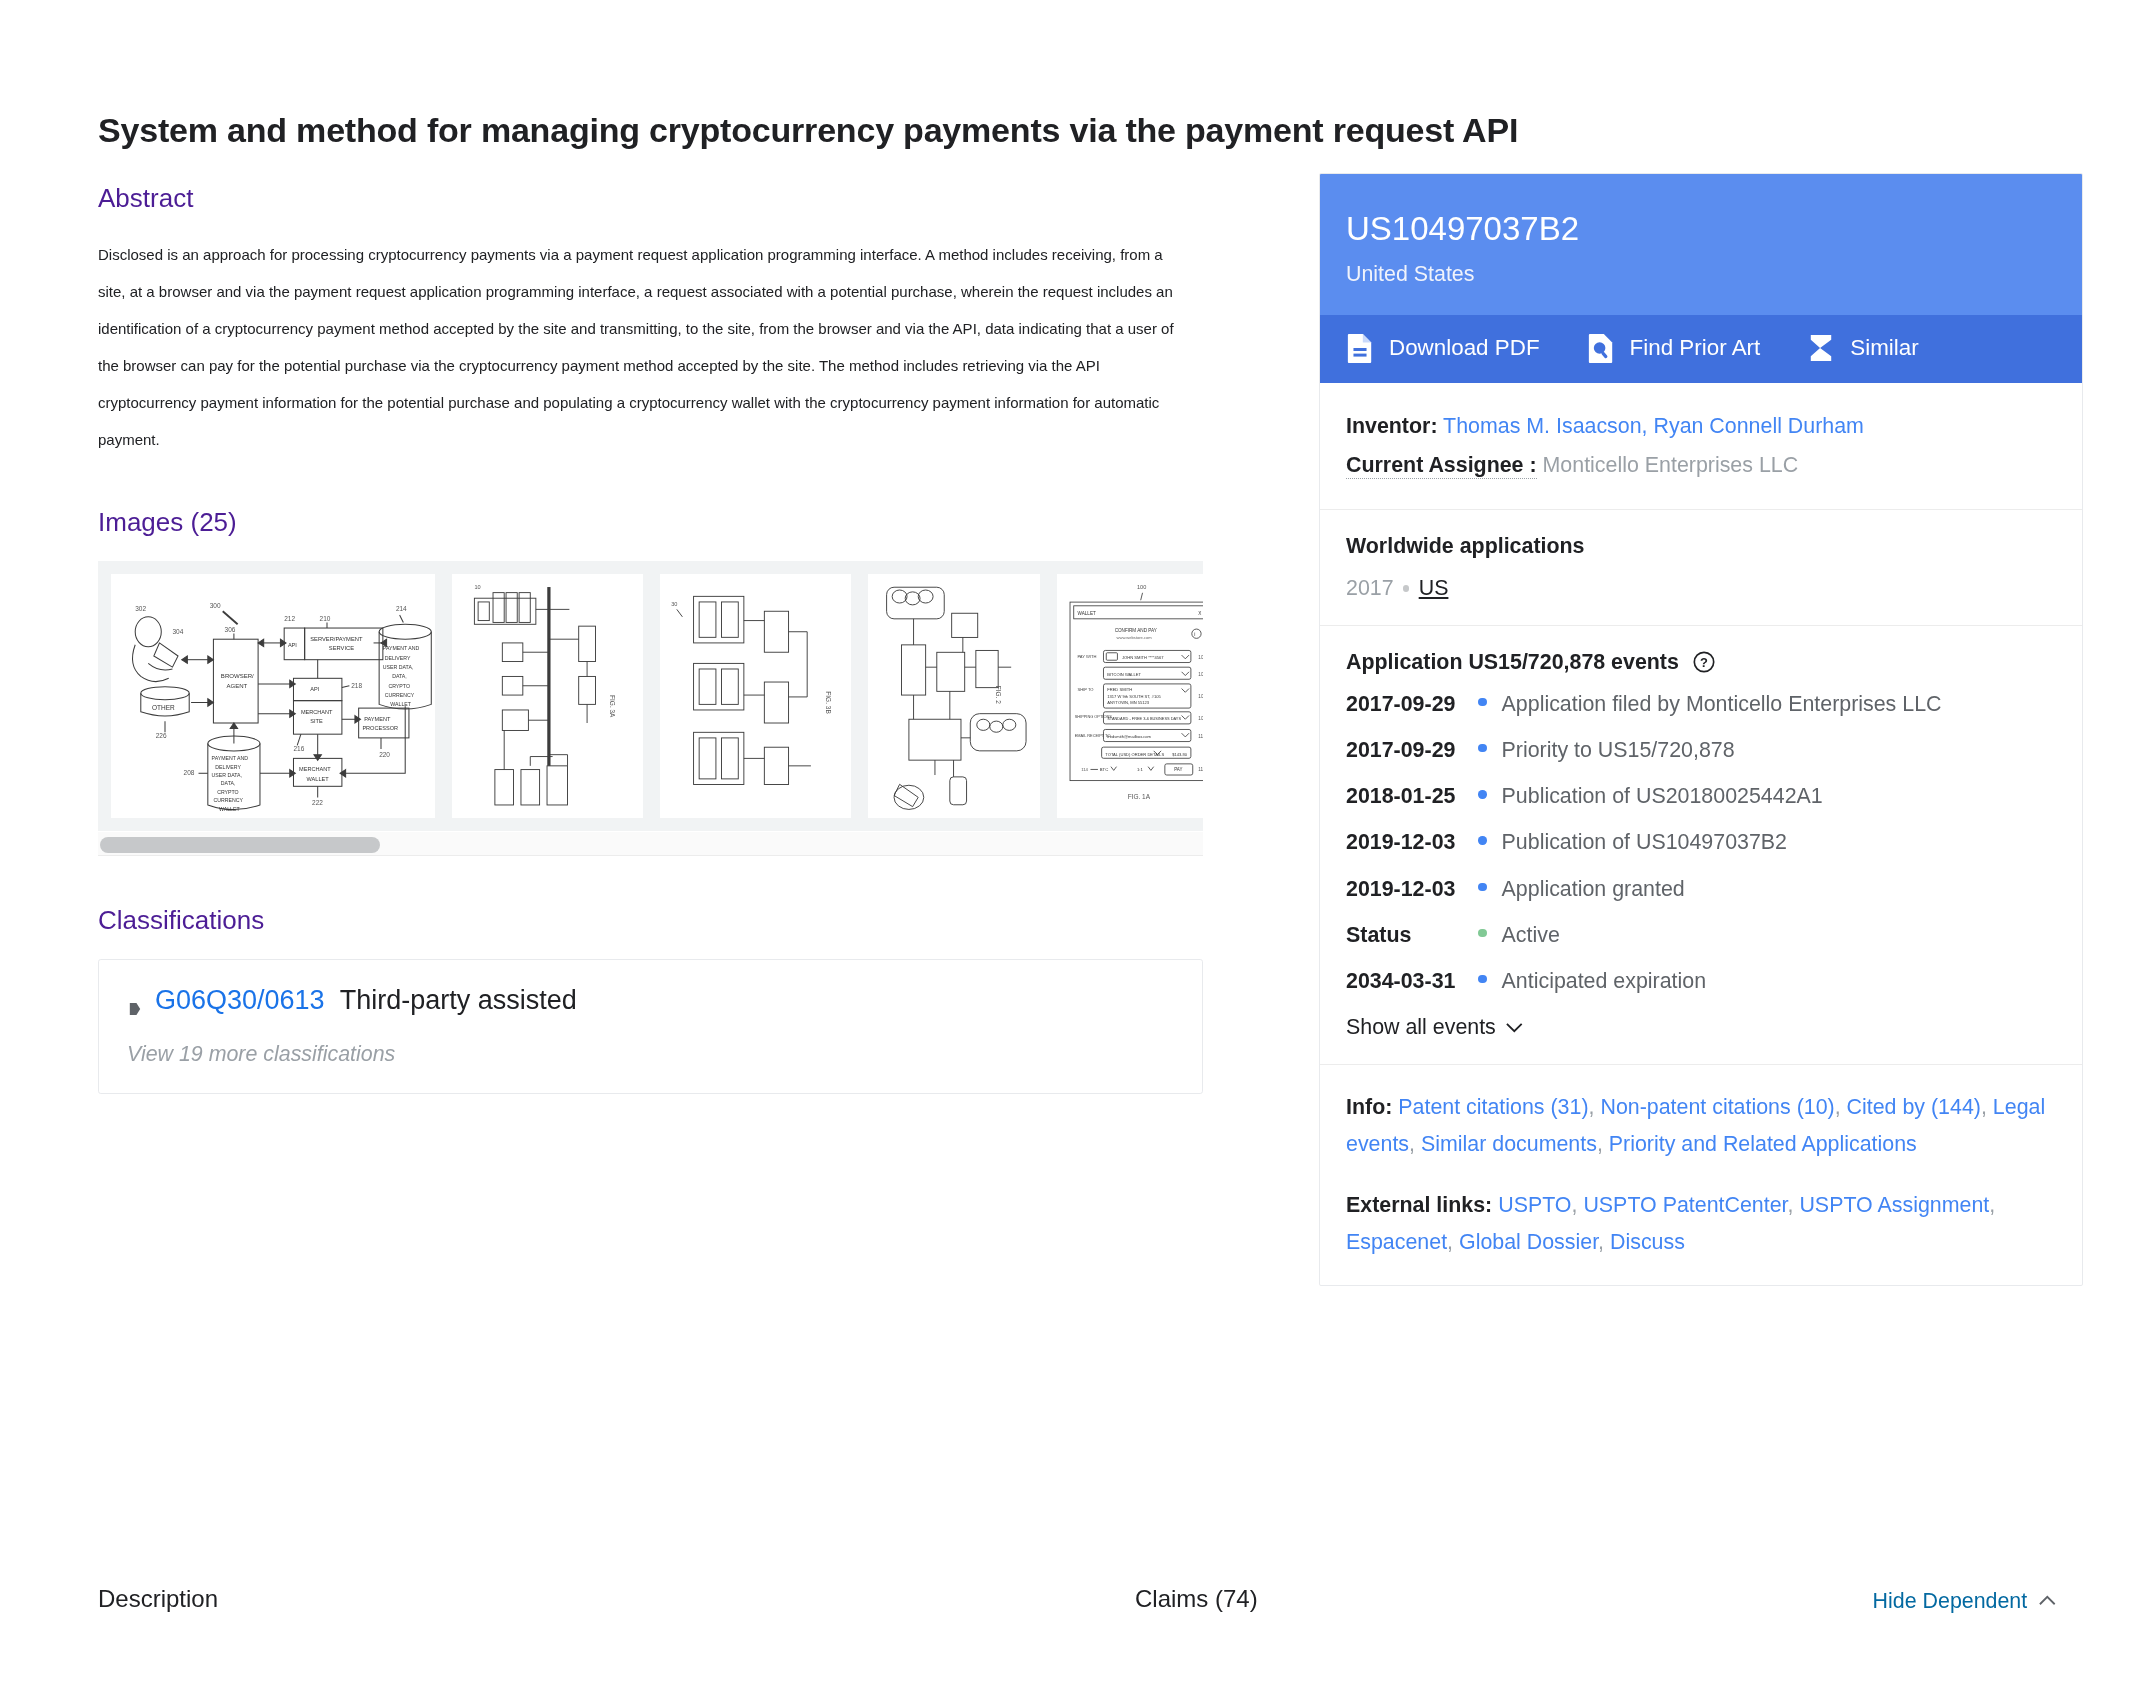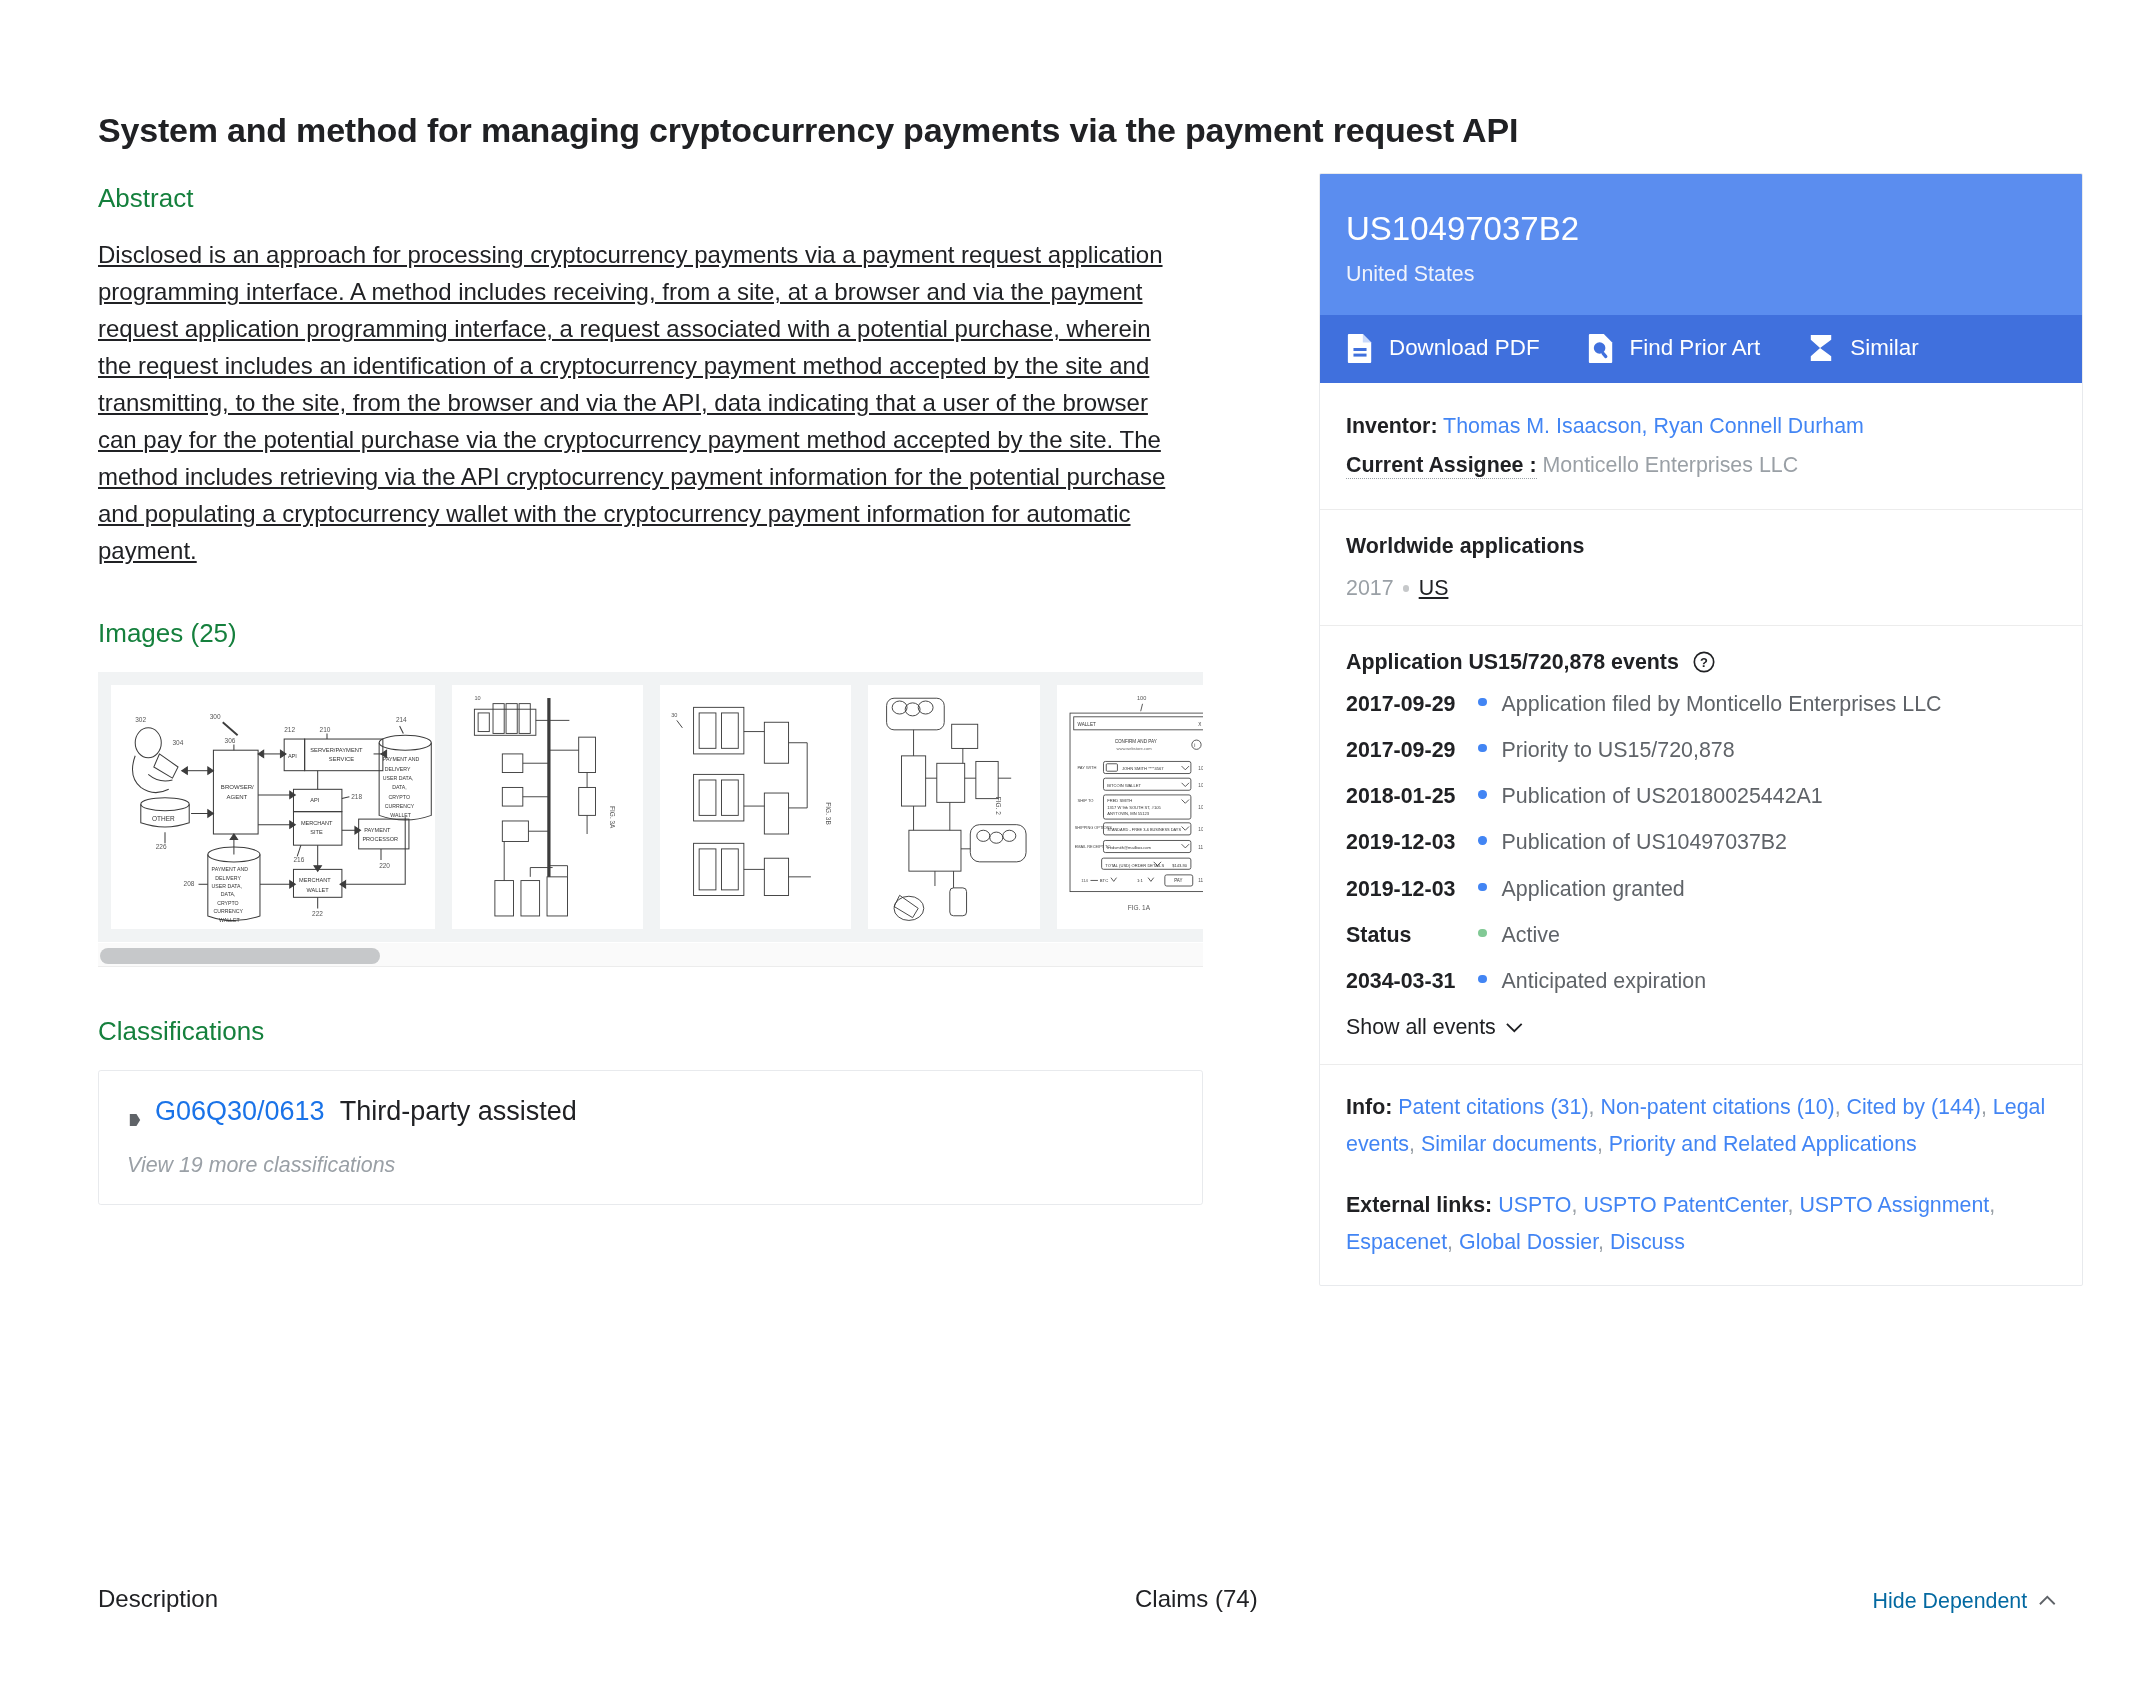--- a/index.html
+++ b/index.html
@@ -26,32 +26,31 @@
   }
 
   
   .left-col {
     position: absolute;
     left: 98px; top: 182px;
     width: 1109px;
   }
   .section-head {
     font-size: 26px;
-    color: #15803d;
+    color: #4c1d95;
     font-weight: normal;
     margin: 0 0 20.5px 0;
     line-height: 1.3;
   }
   .abstract-text {
-    font-size: 24px;
+    font-size: 15px;
     line-height: 37px;
     color: #202124;
     margin: 0;
     width: 1081px;
-    text-decoration: underline;
   }
 
   .images-head { margin-top: 48px; }
 
   
   .thumb-strip {
     position: relative;
     margin-top: 20.5px;
     width: 1105px;
     height: 270px;

